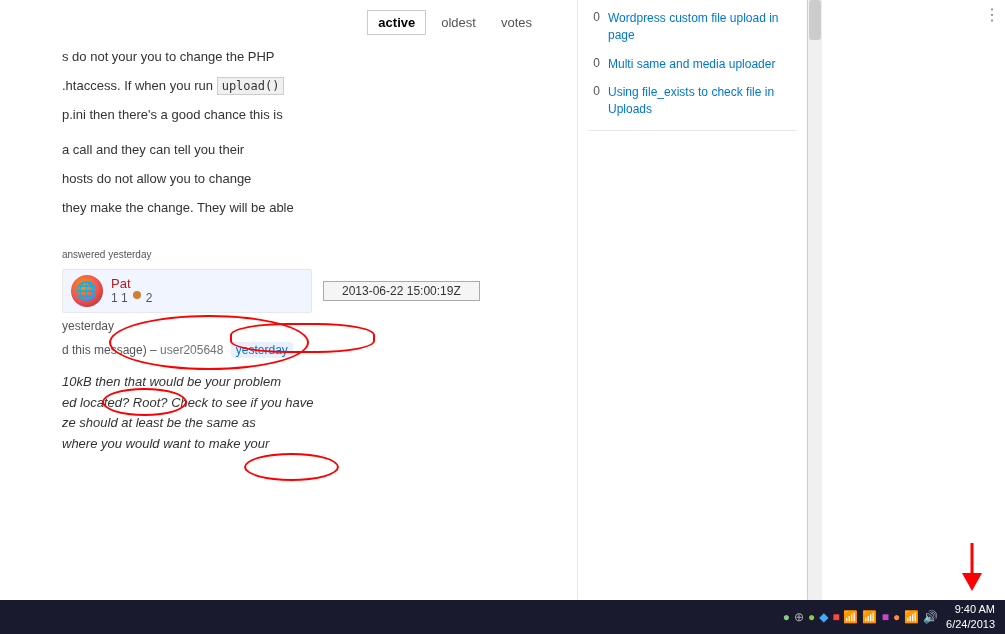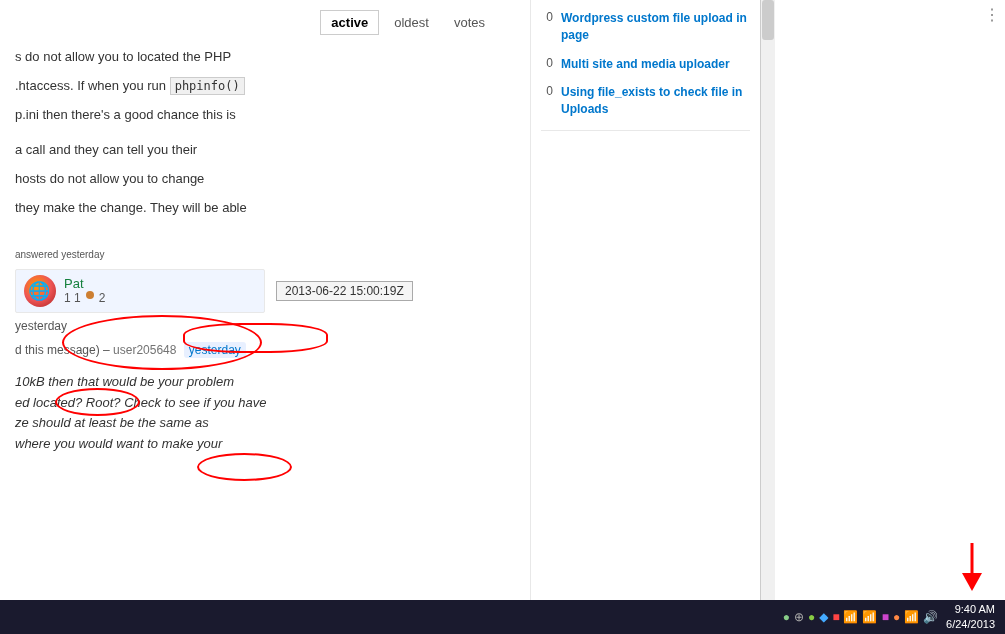--- a/index.html
+++ b/index.html
@@ -19,20 +19,21 @@
       height: 600px;
       background: #fff;
     }
 
     
     .left-panel {
       width: 530px;
       padding: 10px 15px;
       overflow: hidden;
       position: relative;
+      margin-left: 47px;
     }
 
     
     .tabs-row {
       display: flex;
       gap: 5px;
       margin-bottom: 12px;
       align-items: center;
       justify-content: flex-end;
       padding-right: 20px;
@@ -107,21 +108,21 @@
       justify-content: center;
       font-size: 18px;
     }
 
     .user-info {
       display: flex;
       flex-direction: column;
     }
 
     .user-name {
-      color: #15803d;
+      color: #b91c1c;
       font-size: 13px;
     }
 
     .user-rep {
       display: flex;
       align-items: flex-start;
       gap: 5px;
       font-size: 12px;
       color: #555;
     }
@@ -130,21 +131,21 @@
       width: 8px;
       height: 8px;
       border-radius: 50%;
       background: #cd7f32;
       display: inline-block;
     }
 
     .timestamp-box {
       border: 1px solid #aaa;
       background: #f5f5f5;
-      padding: 2px 8px;
+      padding: 2px 18px;
       font-size: 12px;
       color: #333;
       margin-left: 5px;
     }
 
     
     .red-circle-user {
       position: absolute;
       width: 200px;
       height: 55px;
@@ -221,21 +222,20 @@
       color: #555;
       min-width: 12px;
       text-align: right;
     }
 
     .related-link {
       color: #0077cc;
       font-size: 12px;
       line-height: 1.4;
       text-decoration: none;
-      font-weight: bold;
     }
 
     .divider {
       border: none;
       border-top: 1px solid #e8e8e8;
       margin: 8px 0;
     }
 
     
     .scrollbar-area {
@@ -315,25 +315,25 @@
   <div class="left-panel">
 
     <div class="tabs-row">
       <a class="tab active">active</a>
       <a class="tab">oldest</a>
       <a class="tab">votes</a>
     </div>
 
     <div class="content-text">
       <p>
-        <span>s do not allow you to located the PHP</span>
+        <span>s do not your you to change the PHP</span>
       </p>
       <p>
         <span>.htaccess. If when you run</span>
-        <span class="code-inline">phpinfo()</span>
+        <span class="code-inline">upload()</span>
       </p>
       <p>
         <span>p.ini then there's a good chance this is</span>
       </p>
 
       <p style="margin-top:15px;">
         <span>a call and they can tell you their</span>
       </p>
       <p>
         <span>hosts do not allow you to change</span>
@@ -388,21 +388,21 @@
   <div class="right-panel">
     <div class="ellipsis-menu">⋮</div>
 
     <div>
       <div class="related-item">
         <span class="vote-count">0</span>
         <a class="related-link">Wordpress custom file upload in page</a>
       </div>
       <div class="related-item">
         <span class="vote-count">0</span>
-        <a class="related-link">Multi site and media uploader</a>
+        <a class="related-link">Multi same and media uploader</a>
       </div>
       <div class="related-item">
         <span class="vote-count">0</span>
         <a class="related-link">Using file_exists to check file in Uploads</a>
       </div>
       <hr class="divider">
     </div>
   </div>
 
   <div class="scrollbar-area">

